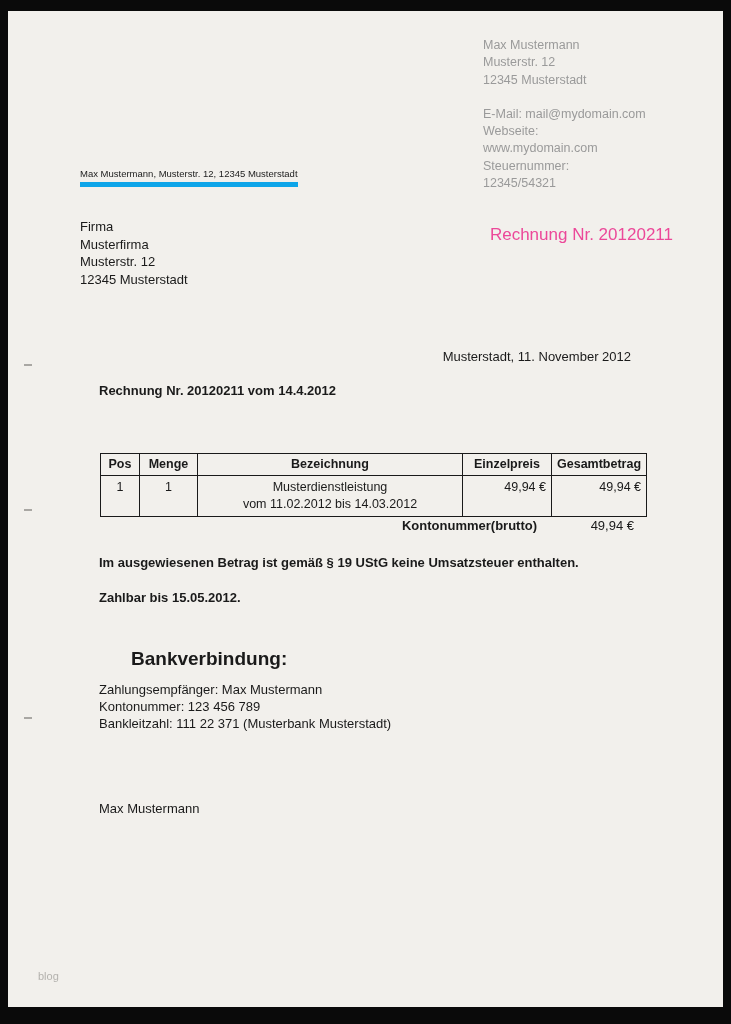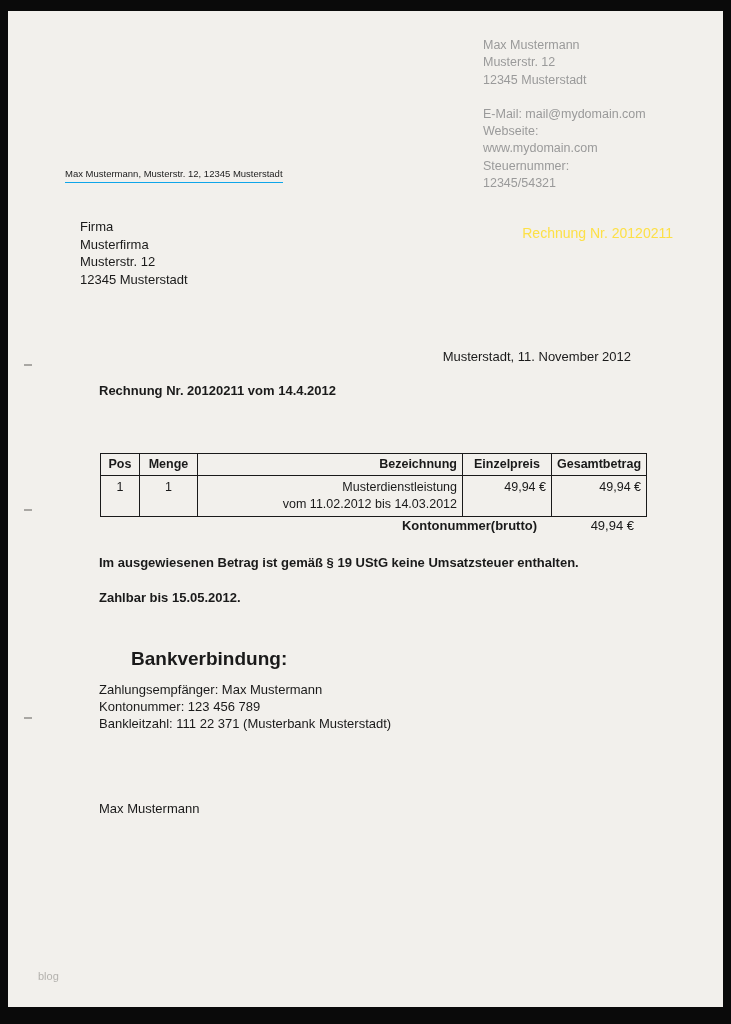--- a/index.html
+++ b/index.html
@@ -24,37 +24,37 @@
   .sender-block {
     left: 483px; top: 37px;
     color: #9a9a9a;
     font-size: 12.5px;
     line-height: 17.3px;
     width: 210px;
   }
   .sender-gap { height: 17px; }
 
   .return-address {
-    left: 65px; top: 168px;
+    left: 80px; top: 168px;
     font-size: 9.5px;
     color: #222;
-    border-bottom: 1px solid #0ea5e9;
+    border-bottom: 5px solid #0ea5e9;
     padding-bottom: 3px;
   }
 
   .recipient {
     left: 80px; top: 218px;
     font-size: 13px;
     line-height: 17.5px;
   }
 
   .invoice-title {
     top: 225px; right: 58px;
-    font-size: 14px;
-    color: #fde047;
+    font-size: 17px;
+    color: #ec4899;
   }
 
   .date-line {
     top: 349px; right: 100px;
     font-size: 13px;
   }
 
   .subject {
     left: 99px; top: 383px;
     font-size: 13px;
@@ -69,21 +69,21 @@
     border-radius: 15px;
   }
   .items-table th, .items-table td {
     border: 1px solid #1a1a1a;
     vertical-align: top;
     padding: 3px 5px;
   }
   .items-table th { font-weight: bold; height: 22px; }
   .col-pos   { width: 39px;  text-align: center; }
   .col-menge { width: 58px;  text-align: center; }
-  .col-bez   { width: 265px; text-align: right; }
+  .col-bez   { width: 265px; text-align: center; }
   .col-einz  { width: 89px; }
   .col-ges   { width: 90px; }
   th.col-einz, th.col-ges { text-align: center; }
   td.col-einz, td.col-ges { text-align: right; }
   .items-table td { height: 40px; line-height: 17px; }
 
   .total-row {
     left: 100px; top: 518px;
     width: 541px;
     display: flex;

